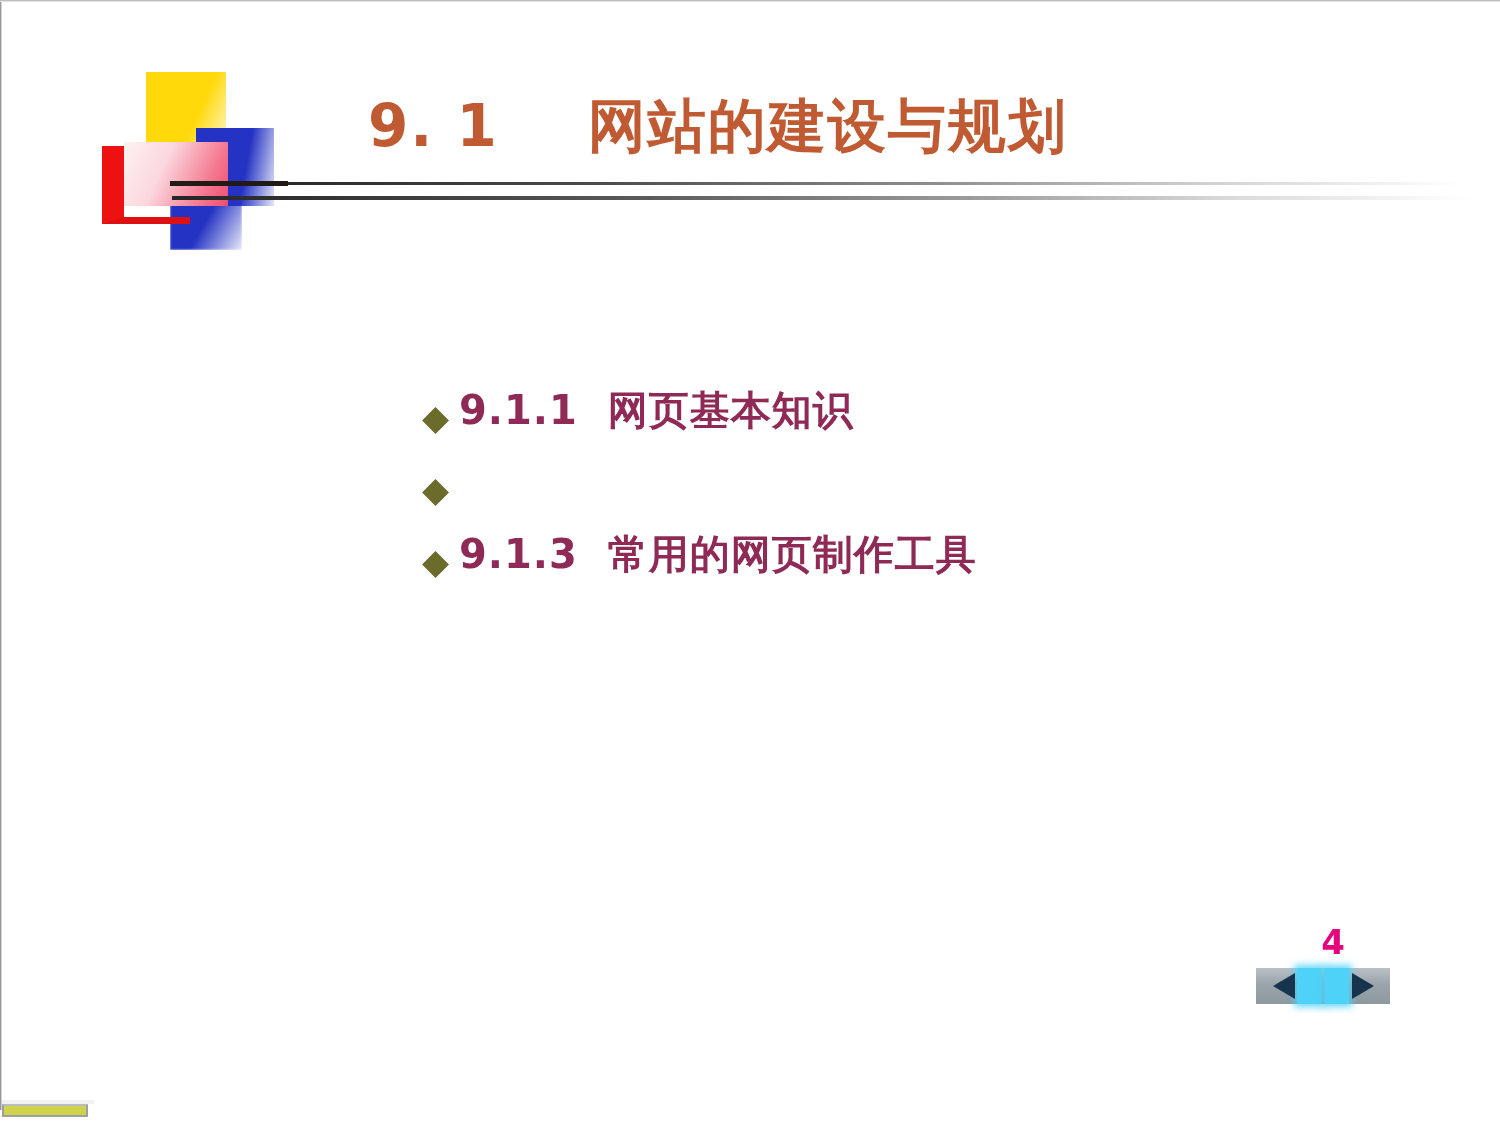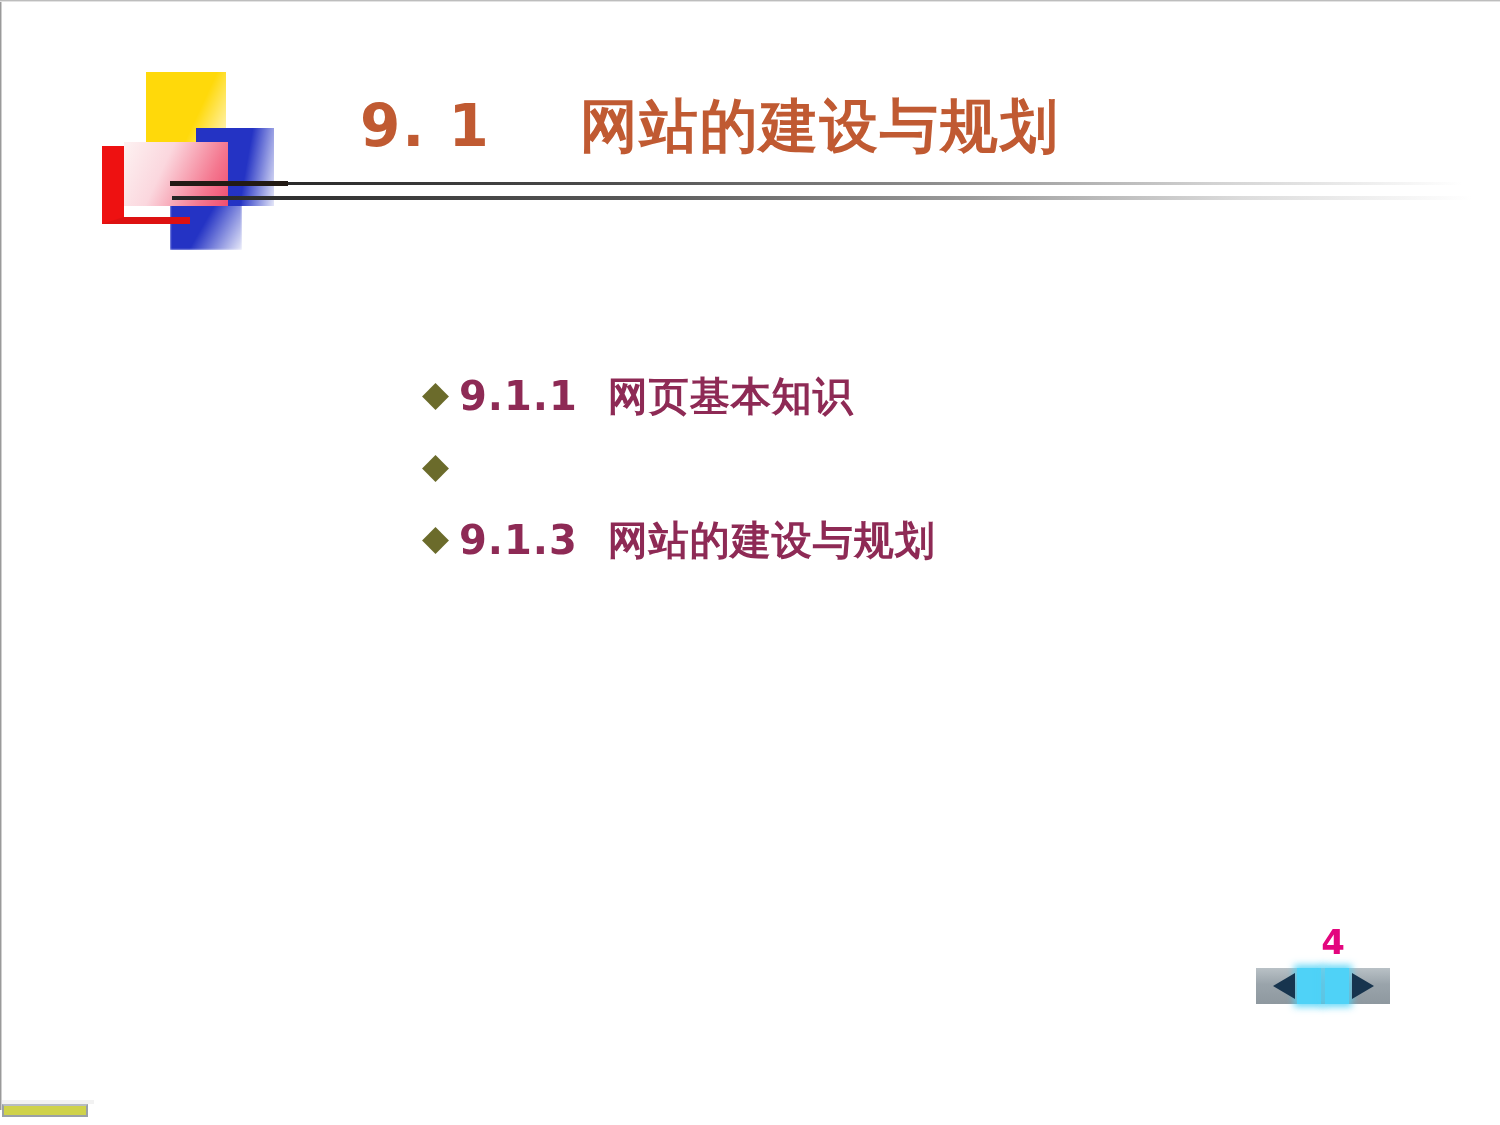--- a/index.html
+++ b/index.html
@@ -91,21 +91,21 @@
   .sq-pink {
     left: 26px; top: 84px;
     width: 104px; height: 64px;
     background: linear-gradient(115deg, #fdf2f2 0%, #fbd7de 38%, #f4778f 78%, #ef4d70 100%);
     filter: blur(0.5px);
   }
 
   
   #title-block {
     position: absolute;
-    left: 360px;
+    left: 368px;
     top: 96px;
     width: 1000px;
   }
   #slide-title {
     margin: 0;
     font-family: "DejaVu Sans", "Liberation Sans", sans-serif;
     font-size: 58px;
     font-weight: 700;
     letter-spacing: 2px;
     color: #c05a32;
@@ -149,21 +149,21 @@
     position: absolute;
     left: 424px;
     top: 362px;
     width: 900px;
     list-style: none;
     margin: 0;
     padding: 0;
   }
   #bullet-list li {
     display: flex;
-    align-items: center;
+    align-items: flex-end;
     height: 68px;
     margin: 0 0 4px 0;
   }
   .bullet-diamond {
     width: 19px;
     height: 19px;
     background: #6b6b2b;
     transform: rotate(45deg);
     flex: 0 0 auto;
     margin-right: 14px;
@@ -291,21 +291,21 @@
   <ul id="bullet-list">
     <li>
       <span class="bullet-diamond"></span>
       <span class="bullet-text">9.1.1  网页基本知识</span>
     </li>
     <li>
       <span class="bullet-diamond"></span>
     </li>
     <li>
       <span class="bullet-diamond"></span>
-      <span class="bullet-text">9.1.3  网站的建设与规划</span>
+      <span class="bullet-text">9.1.3  常用的网页制作工具</span>
     </li>
   </ul>
 
   <div id="page-number">4</div>
 
   <div id="nav-bar">
     <button class="nav-btn nav-prev">
       <span class="tri tri-left"></span>
     </button>
     <button class="nav-btn nav-next">

